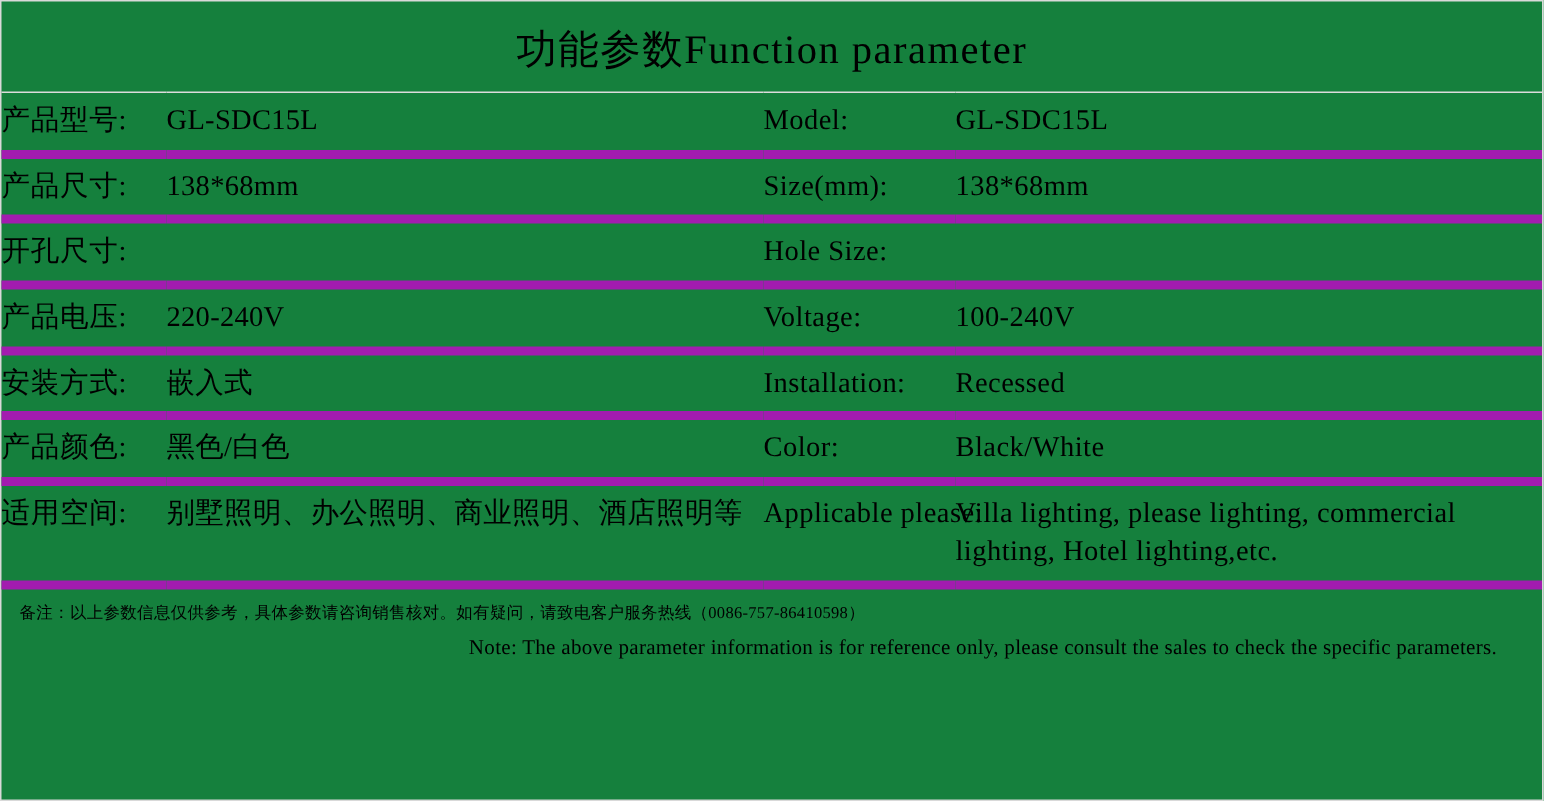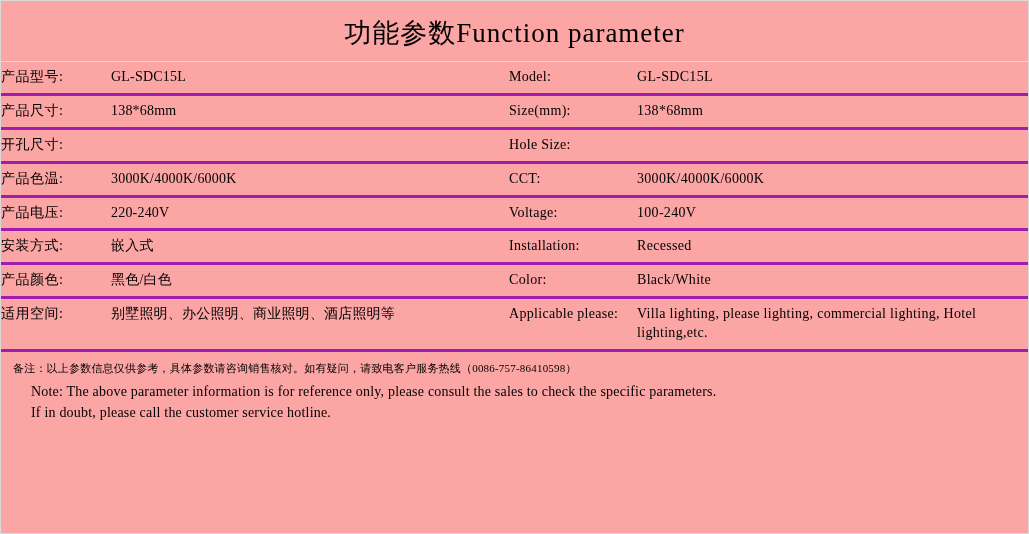--- a/index.html
+++ b/index.html
@@ -13,44 +13,44 @@
     font-family: "Liberation Sans", sans-serif;
     color: #000000;
     overflow: hidden;
   }
   .page {
     position: relative;
     width: 1029px;
     height: 534px;
     box-sizing: border-box;
     border: 1px solid #d9d9d9;
-    background: #fca5a5;
+    background: #15803d;
   }
   .title {
     text-align: center;
     font-family: "Liberation Serif", serif;
     font-size: 27px;
     letter-spacing: 1px;
     padding-top: 14px;
     padding-bottom: 10px;
     color: #000;
     white-space: nowrap;
   }
   table.spec {
     width: 100%;
     border-collapse: collapse;
     table-layout: fixed;
     font-family: "Liberation Serif", serif;
   }
   table.spec td {
     border-top: 1px solid #dcdcdc;
-    border-bottom: 3px solid #a21caf;
+    border-bottom: 6px solid #a21caf;
     padding: 6px 0 6px 0;
     vertical-align: top;
-    font-size: 14px;
+    font-size: 19px;
     line-height: 1.35;
   }
   
   col.c1 { width: 110px; }
   col.c2 { width: 398px; }
   col.c3 { width: 128px; }
   col.c4 { width: 391px; }
 
   td.label-cn {
     padding-left: 14px;
@@ -86,22 +86,22 @@
     font-family: "Liberation Serif", serif;
     font-size: 11px;
     text-align: left;
     padding: 9px 12px 2px 12px;
     line-height: 1.45;
     letter-spacing: 0.2px;
   }
   .notes-en {
     font-family: "Liberation Serif", serif;
     font-size: 14px;
-    text-align: left;
-    padding: 2px 30px 6px 30px;
+    text-align: right;
+    padding: 2px 30px 6px 16px;
     line-height: 1.5;
     letter-spacing: 0.2px;
   }
   .notes-en .line2 { display: block; }
 </style>
 </head>
 <body>
 
 <div class="page">
 
@@ -127,26 +127,20 @@
         <td class="label-en">Size(mm):</td>
         <td class="value-en">138*68mm</td>
       </tr>
       <tr>
         <td class="label-cn">开孔尺寸:</td>
         <td class="value-cn"></td>
         <td class="label-en">Hole Size:</td>
         <td class="value-en"></td>
       </tr>
       <tr>
-        <td class="label-cn">产品色温:</td>
-        <td class="value-cn">3000K/4000K/6000K</td>
-        <td class="label-en">CCT:</td>
-        <td class="value-en">3000K/4000K/6000K</td>
-      </tr>
-      <tr>
         <td class="label-cn">产品电压:</td>
         <td class="value-cn">220-240V</td>
         <td class="label-en">Voltage:</td>
         <td class="value-en">100-240V</td>
       </tr>
       <tr>
         <td class="label-cn">安装方式:</td>
         <td class="value-cn">嵌入式</td>
         <td class="label-en">Installation:</td>
         <td class="value-en">Recessed</td>
@@ -162,16 +156,15 @@
         <td class="value-cn wrapcell">别墅照明、办公照明、商业照明、酒店照明等</td>
         <td class="label-en label-en-wrap">Applicable please:</td>
         <td class="value-en wrapcell">Villa lighting, please lighting, commercial lighting, Hotel lighting,etc.</td>
       </tr>
     </tbody>
   </table>
 
   <div class="notes">备注：以上参数信息仅供参考，具体参数请咨询销售核对。如有疑问，请致电客户服务热线（0086-757-86410598）</div>
   <div class="notes-en">
     <span>Note: The above parameter information is for reference only, please consult the sales to check the specific parameters.</span>
-    <span class="line2">If in doubt, please call the customer service hotline.</span>
   </div>
 
 </div>
 
 </body></html>

